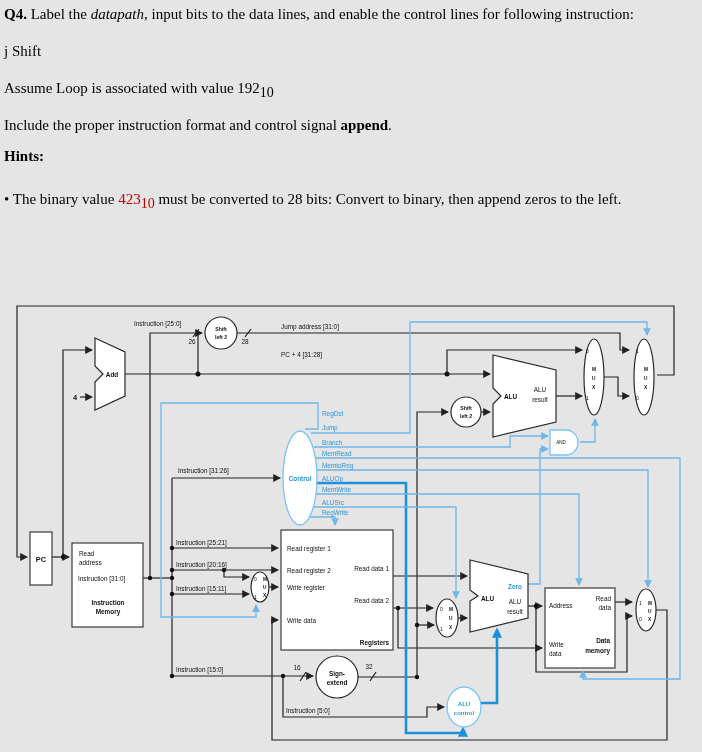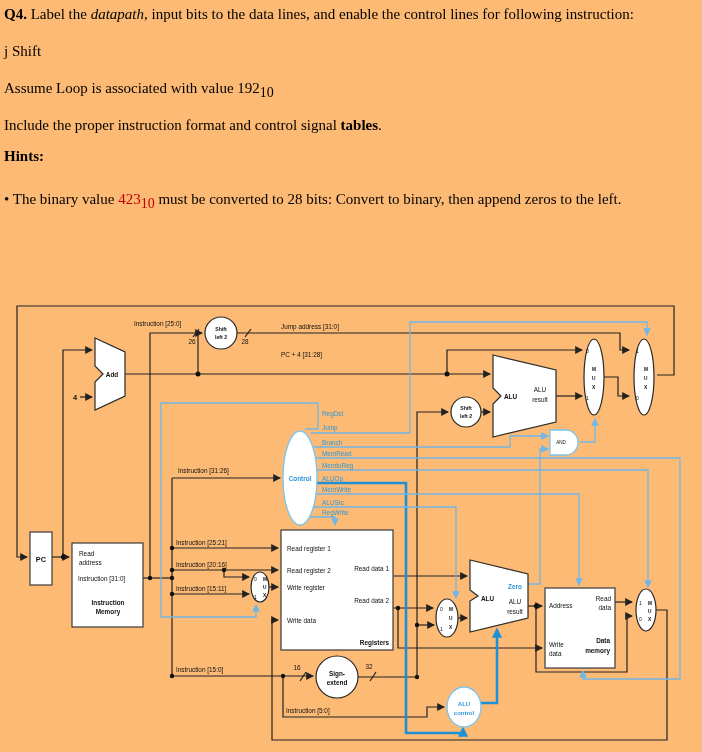--- a/index.html
+++ b/index.html
@@ -1,16 +1,16 @@
 <!DOCTYPE html>
 <html><head>
 <meta charset="utf-8">
 <style>
   html,body{margin:0;padding:0;background:#fff;}
-  .page{position:relative;width:702px;height:752px;background:#fdba74;overflow:hidden;
+  .page{position:relative;width:702px;height:752px;background:#e5e5e5;overflow:hidden;
         font-family:"Liberation Serif",serif;color:#000;}
   .q-line{position:absolute;left:4px;font-size:15px;white-space:nowrap;}
   .b{font-weight:bold;}
   .i{font-style:italic;}
   .red{color:#c00000;}
   sub{font-size:14px;line-height:0;}
   svg{position:absolute;left:0;top:290px;}
   svg text{font-family:"Liberation Sans",sans-serif;fill:#111;}
   .lbl{font-size:6.4px;}
   .lblb{font-size:6.4px;font-weight:bold;}
@@ -29,21 +29,21 @@
   .dot{fill:#111;stroke:none;}
 </style>
 </head>
 <body>
 
 <div class="page">
 
   <div class="q-line" style="top:6px"><span class="b">Q4.</span><span> Label the </span><span class="i">datapath</span><span>, input bits to the data lines, and enable the control lines for following instruction:</span></div>
   <div class="q-line" style="top:43px"><span>j Shift</span></div>
   <div class="q-line" style="top:80px"><span>Assume Loop is associated with value 192</span><sub>10</sub></div>
-  <div class="q-line" style="top:117px"><span>Include the proper instruction format and control signal </span><span class="b">tables</span><span>.</span></div>
+  <div class="q-line" style="top:117px"><span>Include the proper instruction format and control signal </span><span class="b">append</span><span>.</span></div>
   <div class="q-line b" style="top:148px">Hints:</div>
   <div class="q-line" style="top:191px"><span>•</span><span> The binary value </span><span class="red"><span>423</span><sub>10</sub></span><span> must be converted to 28 bits: Convert to binary, then append zeros to the left.</span></div>
 
   <svg width="702" height="462" viewBox="0 290 702 462">
     <defs>
       <marker id="ab" viewBox="0 0 8 8" refX="7" refY="4" markerWidth="6.5" markerHeight="6.5" orient="auto-start-reverse">
           <path d="M0,0L8,4L0,8z" fill="#222"></path>
         </marker>
       <marker id="al" viewBox="0 0 8 8" refX="7" refY="4" markerWidth="6" markerHeight="6" orient="auto-start-reverse">
           <path d="M0,0L8,4L0,8z" fill="#6fb7e8"></path>

